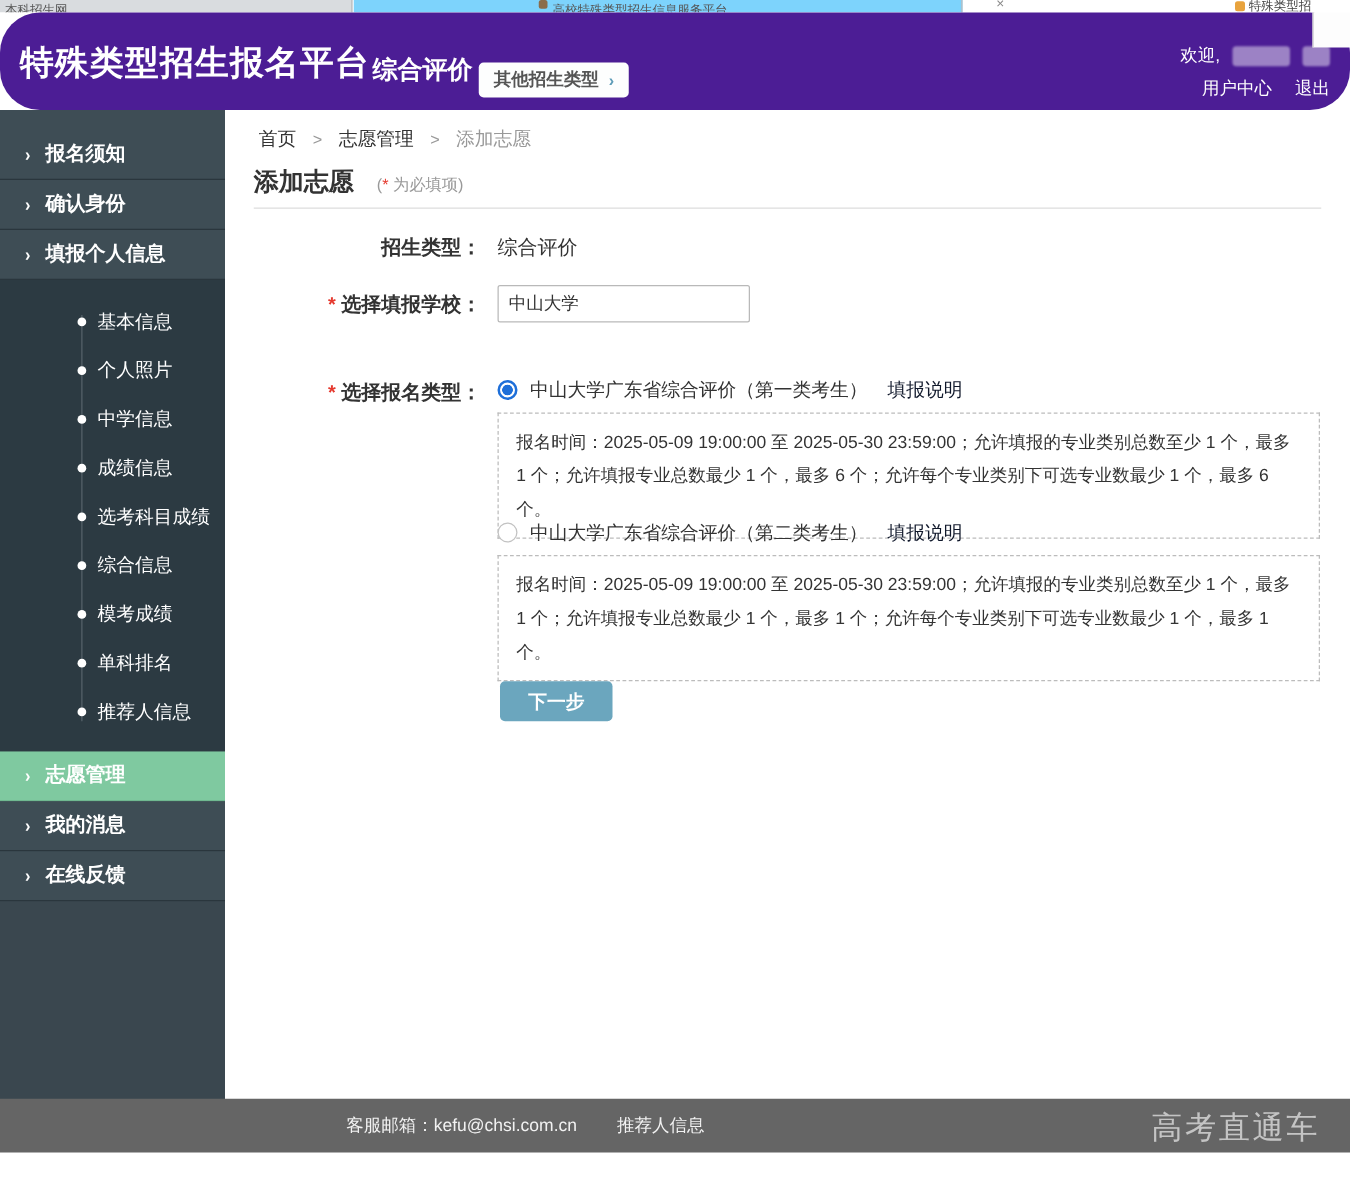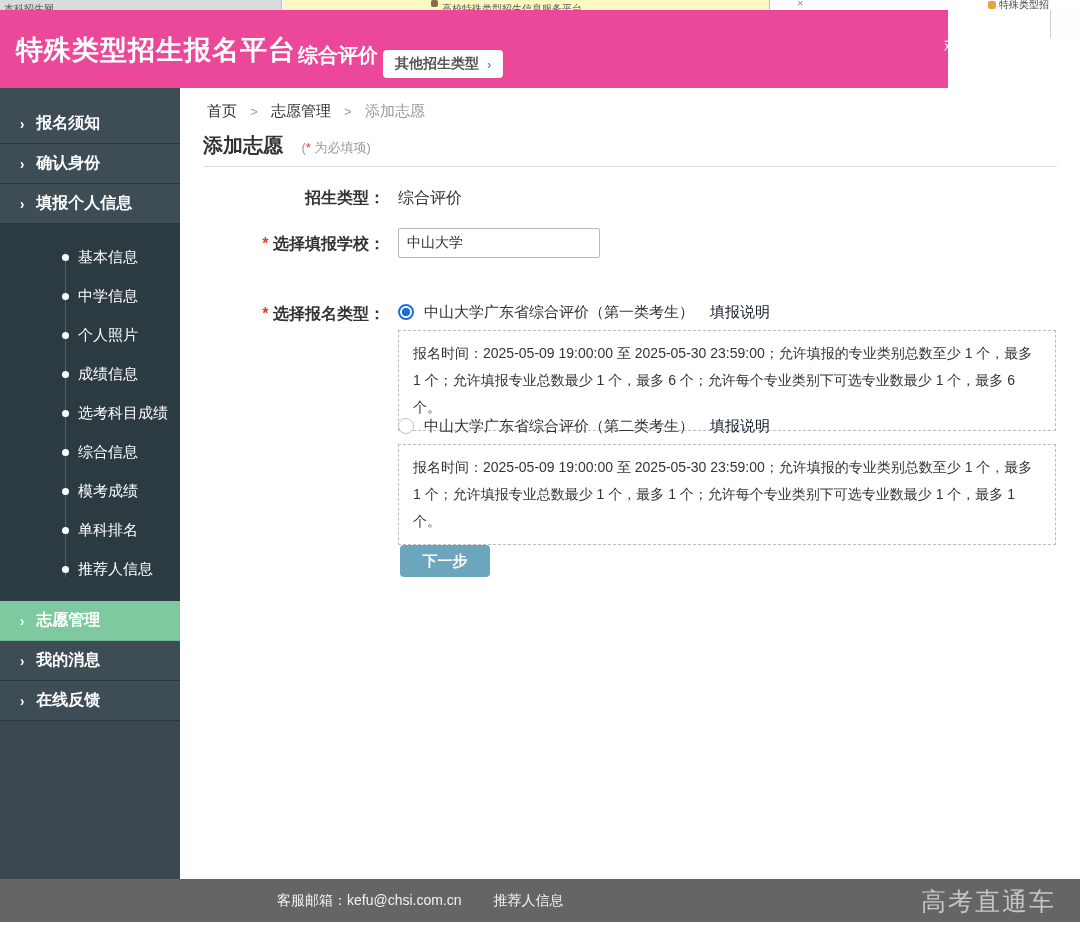--- a/index.html
+++ b/index.html
@@ -5,29 +5,29 @@
   * { margin:0; padding:0; box-sizing:border-box; }
   html,body { width:1080px; height:942px; overflow:hidden; background:#fff;
     font-family:"Liberation Sans","DejaVu Sans",sans-serif; }
   #stage { position:relative; width:1080px; height:942px; background:#fff; }
 
   
   .tabstrip { position:absolute; left:0; top:0; width:1080px; height:10px; background:#fff; overflow:hidden; }
   .tab { position:absolute; top:0; height:10px; background:#d9dcdf; border-right:1px solid #b9bcbf; overflow:hidden; }
   .tab .tab-title { font-size:10px; color:#555; white-space:nowrap; position:relative; top:-2px; }
   .tab1 { left:0; width:282px; padding-left:4px; }
-  .tab2 { left:283px; width:487px; padding-left:148px; background:#fef9c3; }
+  .tab2 { left:283px; width:487px; padding-left:148px; background:#7dd3fc; }
   .tab-fav { display:inline-block; width:7px; height:7px; background:#8a6c4a; border-radius:2px; vertical-align:top; margin-right:4px; }
   .tab-close { position:absolute; left:797px; top:-3px; font-size:11px; color:#888; }
   .bookmark { position:absolute; left:988px; top:-2px; font-size:10px; color:#444; white-space:nowrap; }
   .bm-icon { display:inline-block; width:8px; height:8px; background:#e8a33d; border-radius:2px; vertical-align:middle; margin-right:3px; }
   .corner-box { position:absolute; left:1050px; top:10px; width:30px; height:28px; background:#fdfdfd; border-left:1px solid #cfcfcf; z-index:5; }
 
   
-  .header { position:absolute; left:0; top:10px; width:948px; height:78px; background:#ec4899; }
+  .header { position:absolute; left:0; top:10px; width:1080px; height:78px; background:#4c1d95;border-radius:32px; }
   .brand { position:absolute; left:16px; top:22px; font-size:27px; font-weight:bold; color:#fff; letter-spacing:1px; }
   .subtitle { position:absolute; left:298px; top:32px; font-size:20px; font-weight:bold; color:#fff; }
   .other-types { position:absolute; left:383px; top:40px; height:28px; background:#fdfefe; border-radius:4px;
     display:flex; align-items:center; padding:0 12px; cursor:pointer; }
   .other-types .ot-label { font-size:14px; color:#555; font-weight:bold; }
   .other-types .ot-chev { font-size:13px; color:#5d9cb8; font-weight:bold; margin-left:8px; }
   .welcome-line { position:absolute; left:0; top:26px; width:1064px; text-align:right; }
   .welcome { font-size:14px; color:#fff; }
   .redact { display:inline-block; height:16px; background:rgba(255,255,255,.45); border-radius:3px;
     vertical-align:middle; filter:blur(1px); margin-left:10px; }
@@ -148,25 +148,25 @@
       </div>
     </div>
     <div class="side-sub">
       <div class="subline"></div>
       <div class="sitem">
           <span class="dot"></span>
           <span class="slbl">基本信息</span>
         </div>
       <div class="sitem">
           <span class="dot"></span>
+          <span class="slbl">个人照片</span>
+        </div>
+      <div class="sitem">
+          <span class="dot"></span>
           <span class="slbl">中学信息</span>
-        </div>
-      <div class="sitem">
-          <span class="dot"></span>
-          <span class="slbl">个人照片</span>
         </div>
       <div class="sitem">
           <span class="dot"></span>
           <span class="slbl">成绩信息</span>
         </div>
       <div class="sitem">
           <span class="dot"></span>
           <span class="slbl">选考科目成绩</span>
         </div>
       <div class="sitem">

